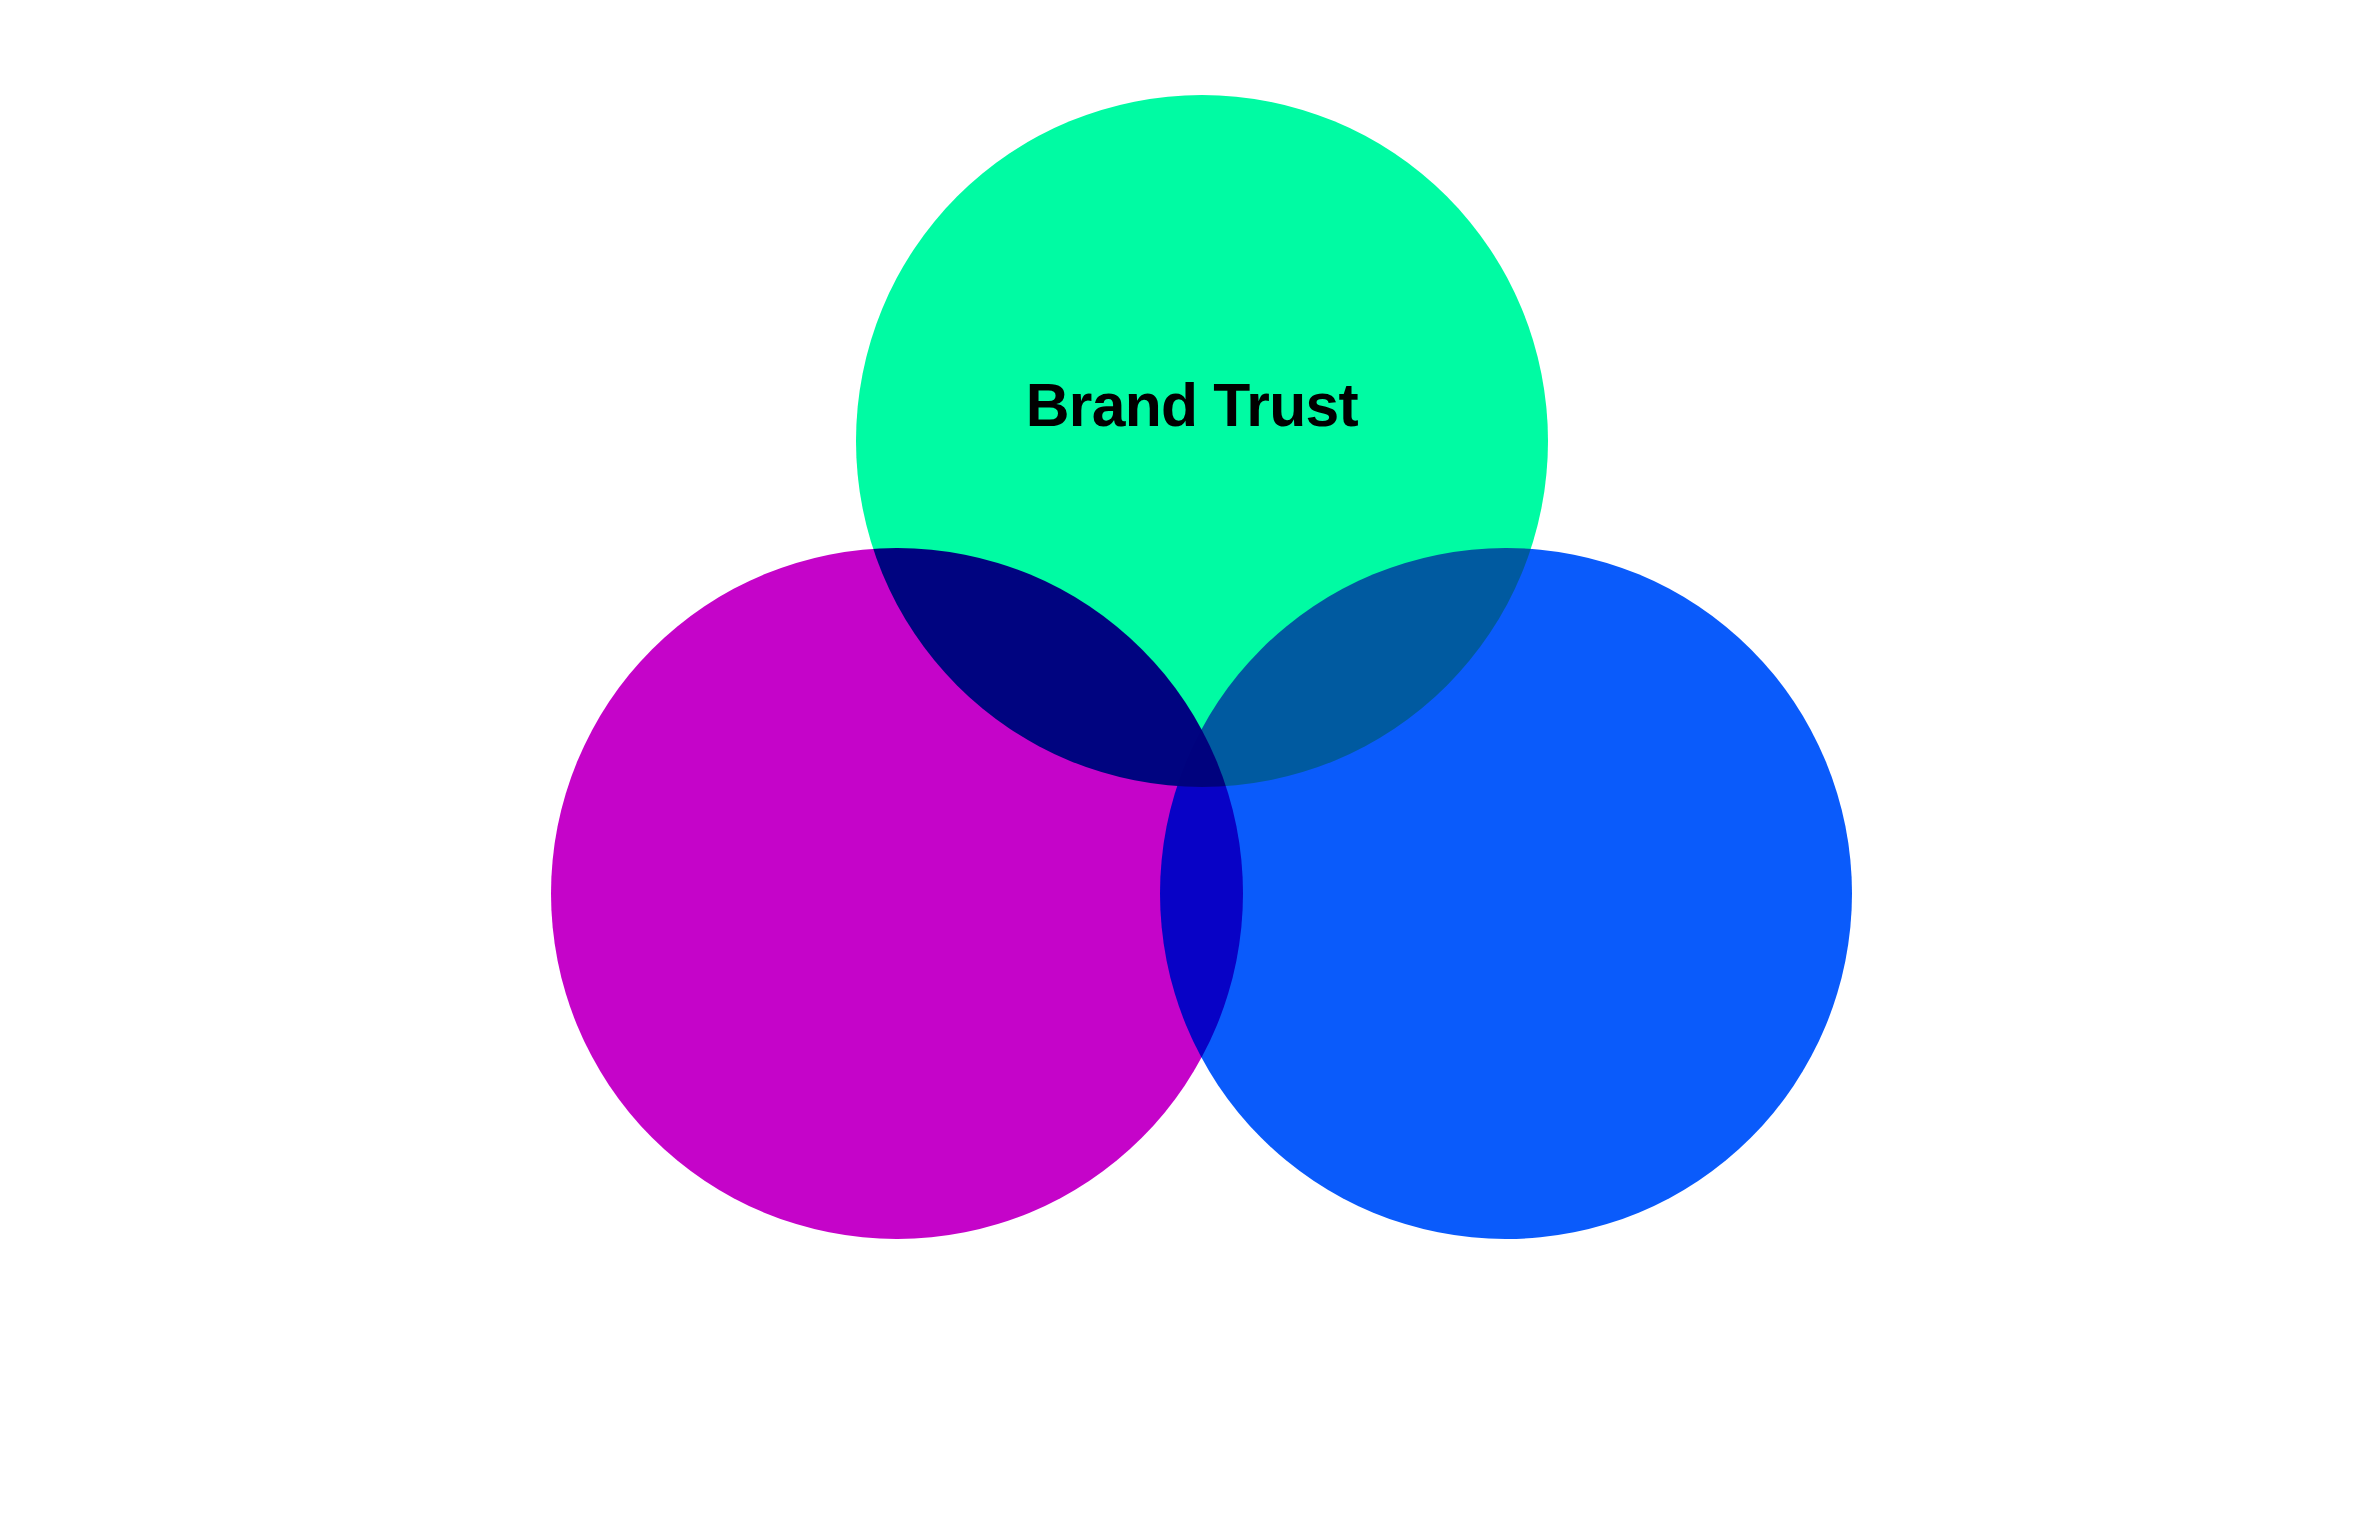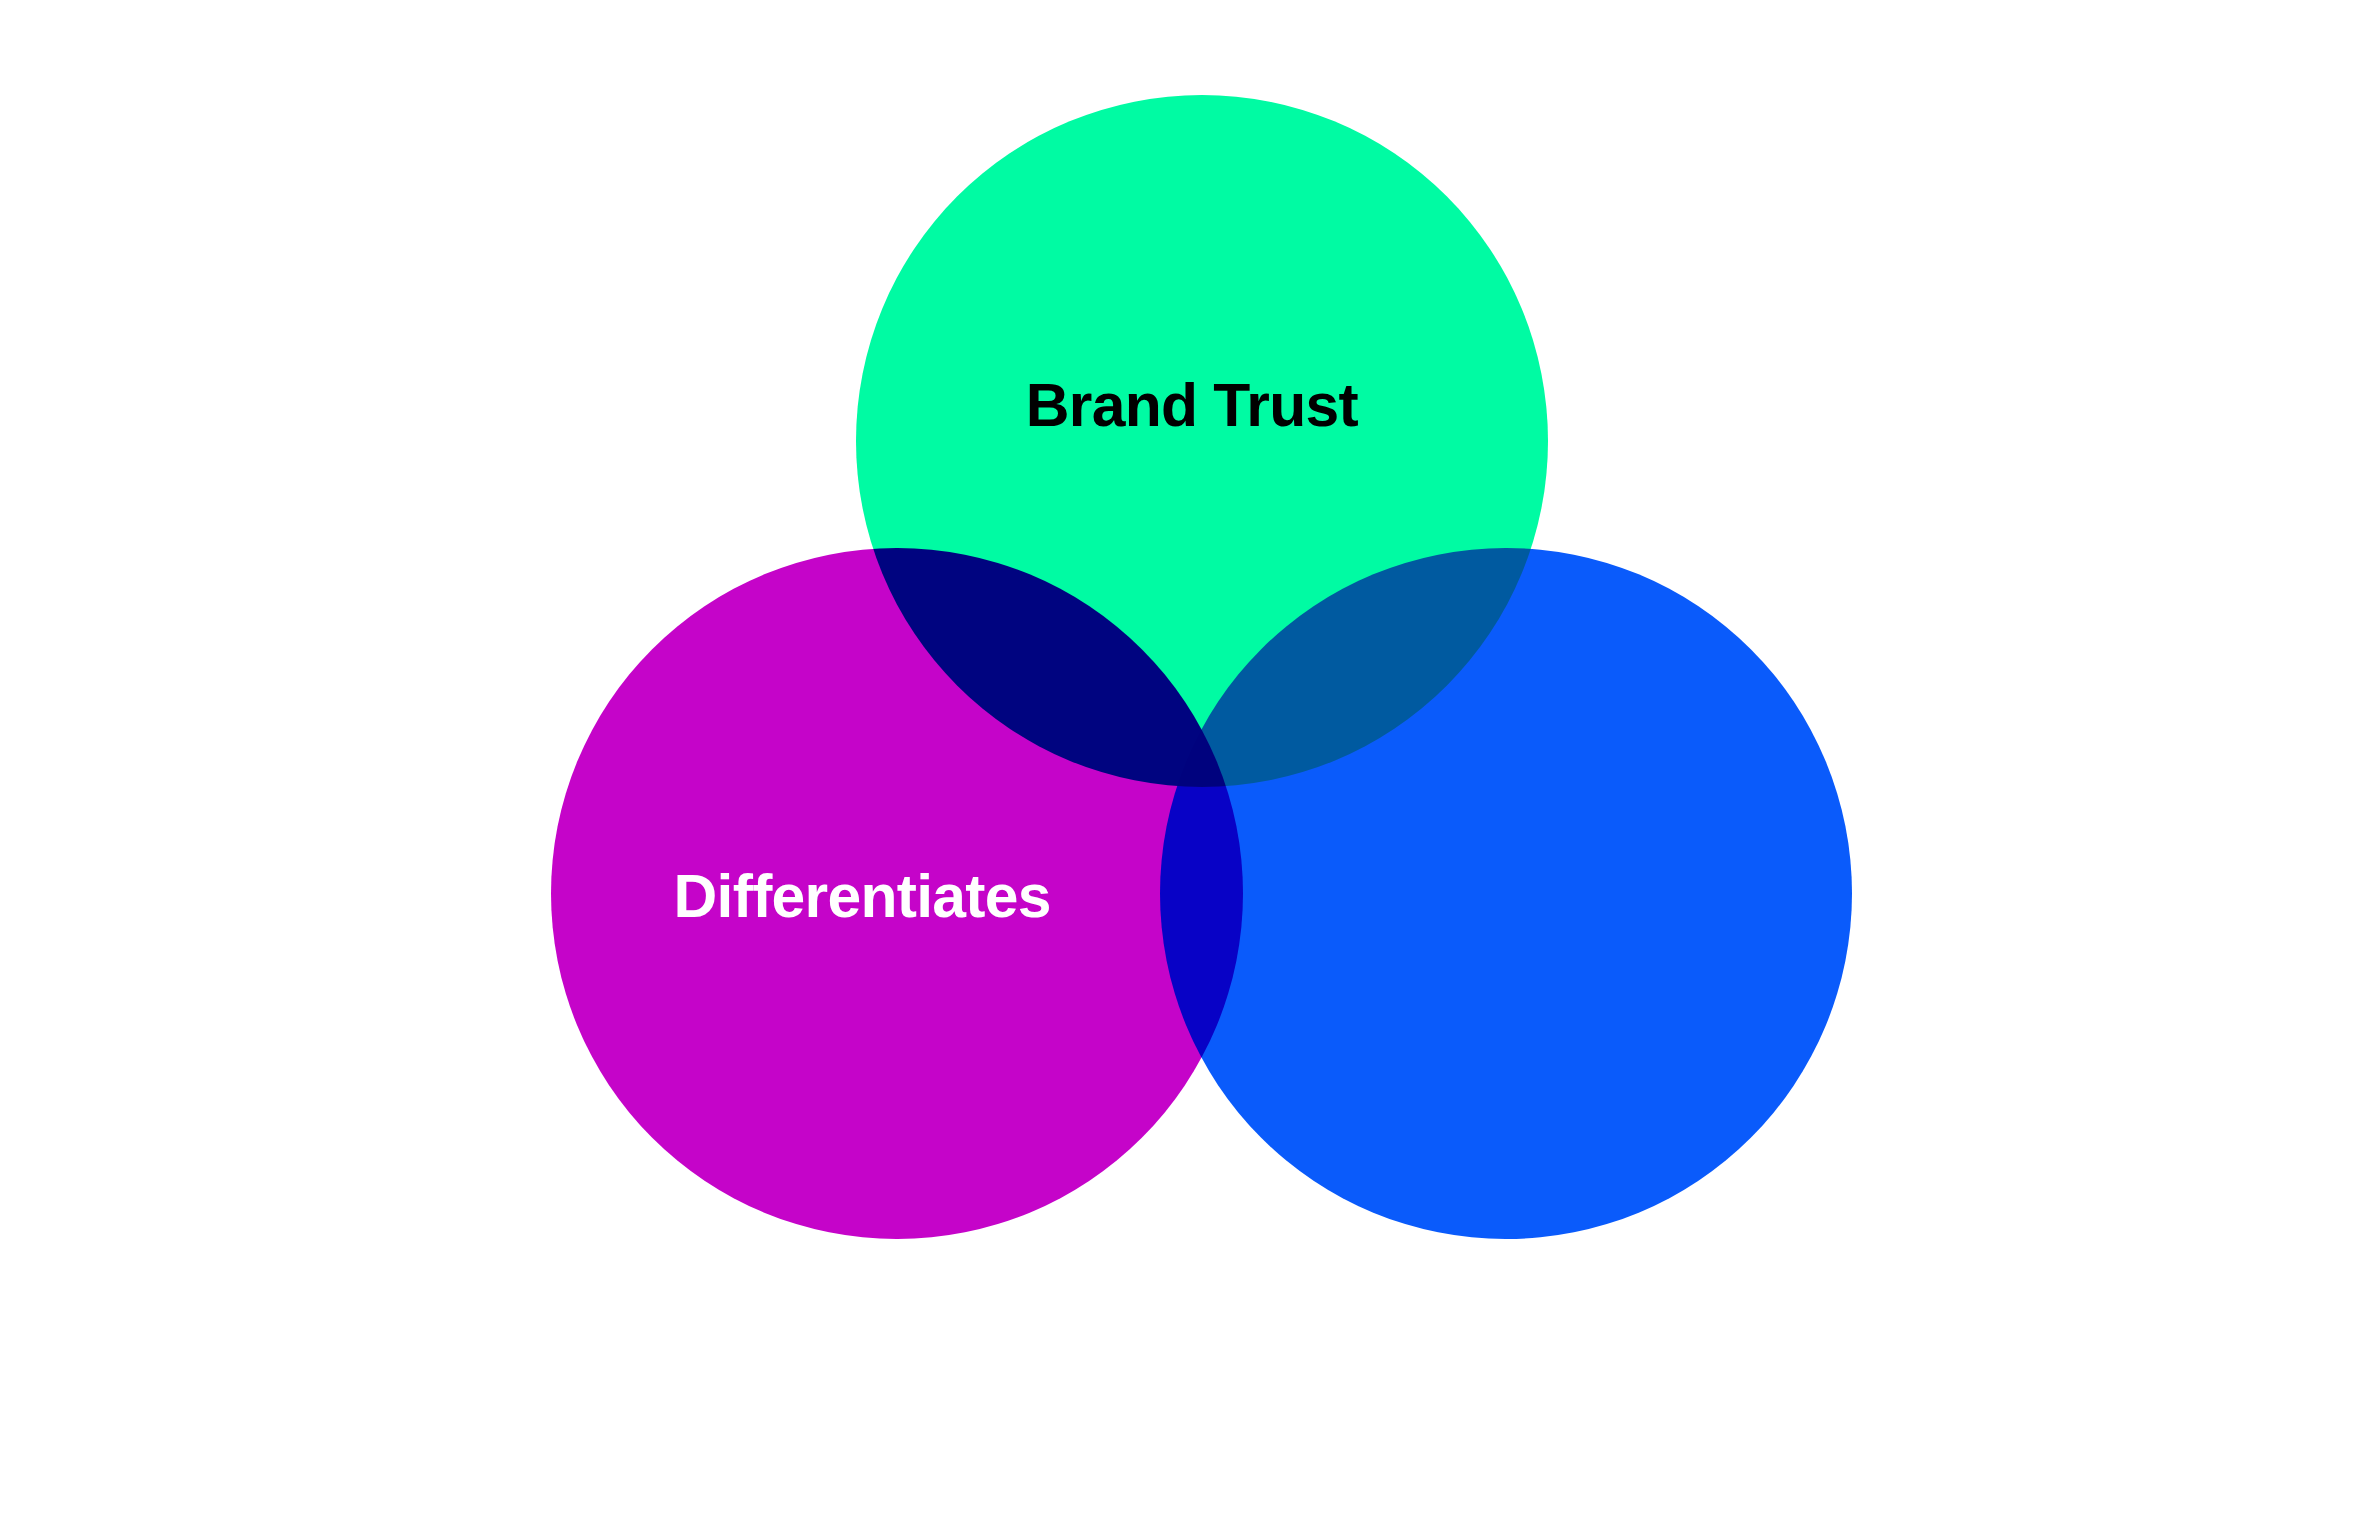--- a/index.html
+++ b/index.html
@@ -46,16 +46,15 @@
 <div class="stage" style="background-color: rgb(255, 255, 255);">
 
   <div class="circle circle-top" style="background-color: rgb(0, 251, 163);"></div>
 
   <div class="circle circle-left" style="background-color: rgb(197, 4, 201);"></div>
 
   <div class="circle circle-right" style="background-color: rgb(10, 91, 251);"></div>
 
   <span class="venn-label label-top" style="color: rgb(0, 0, 0); text-align: center;">Brand Trust</span>
 
-  <span class="venn-label label-left" style="color: rgb(255, 255, 255);">Differentiates</span>
 
 </div>
 
 
 </body></html>

